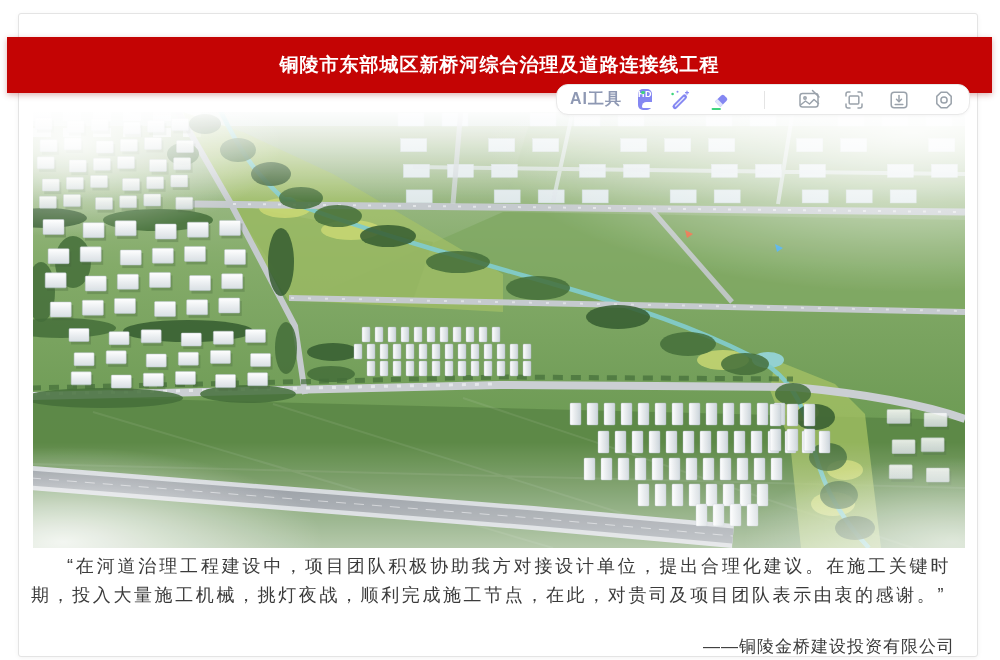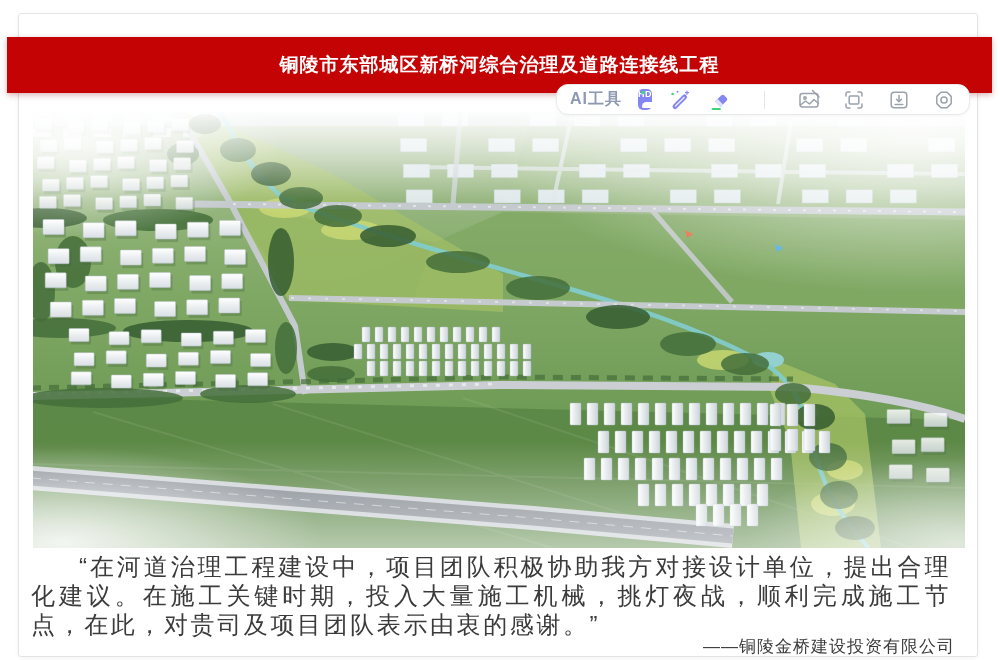--- a/index.html
+++ b/index.html
@@ -23,21 +23,21 @@
   .ai-label{font-size:16px;font-weight:700;color:#8e98b3;letter-spacing:1px;white-space:nowrap;}
   .hd-badge{width:14px;height:21px;background:#8487f2;border-radius:5px;position:relative;
         display:flex;justify-content:center;}
   .hd-badge .hd-text{color:#ffffff;font-size:9px;font-weight:700;line-height:11px;letter-spacing:.5px;}
   .hd-badge::before{content:"";position:absolute;left:3px;top:2px;width:4px;height:3px;
         background:#3ed47e;border-radius:2px;}
   .hd-badge::after{content:"";position:absolute;left:4px;bottom:2px;width:18px;height:6px;
         background:#ffffff;border-radius:6px 6px 2px 2px;}
   .sep{width:1px;height:18px;background:#e4e4e4;margin:0 4px;}
   .quote{position:absolute;left:31px;top:552px;width:920px;z-index:4;
-        font-size:24px;line-height:29px;letter-spacing:2.6px;color:#3b3b3b;
+        font-size:18px;line-height:29px;letter-spacing:2.6px;color:#3b3b3b;
         text-align:justify;text-indent:2em;margin:0;}
   .attribution{position:absolute;left:31px;top:631px;width:920px;z-index:4;
         font-size:17px;letter-spacing:1px;color:#3b3b3b;text-align:right;margin:4px;}
   .hero{position:absolute;left:33px;top:112px;width:932px;height:436px;z-index:2;overflow:hidden;}
 </style>
 </head>
 <body>
 
 <div class="card"></div>
 

